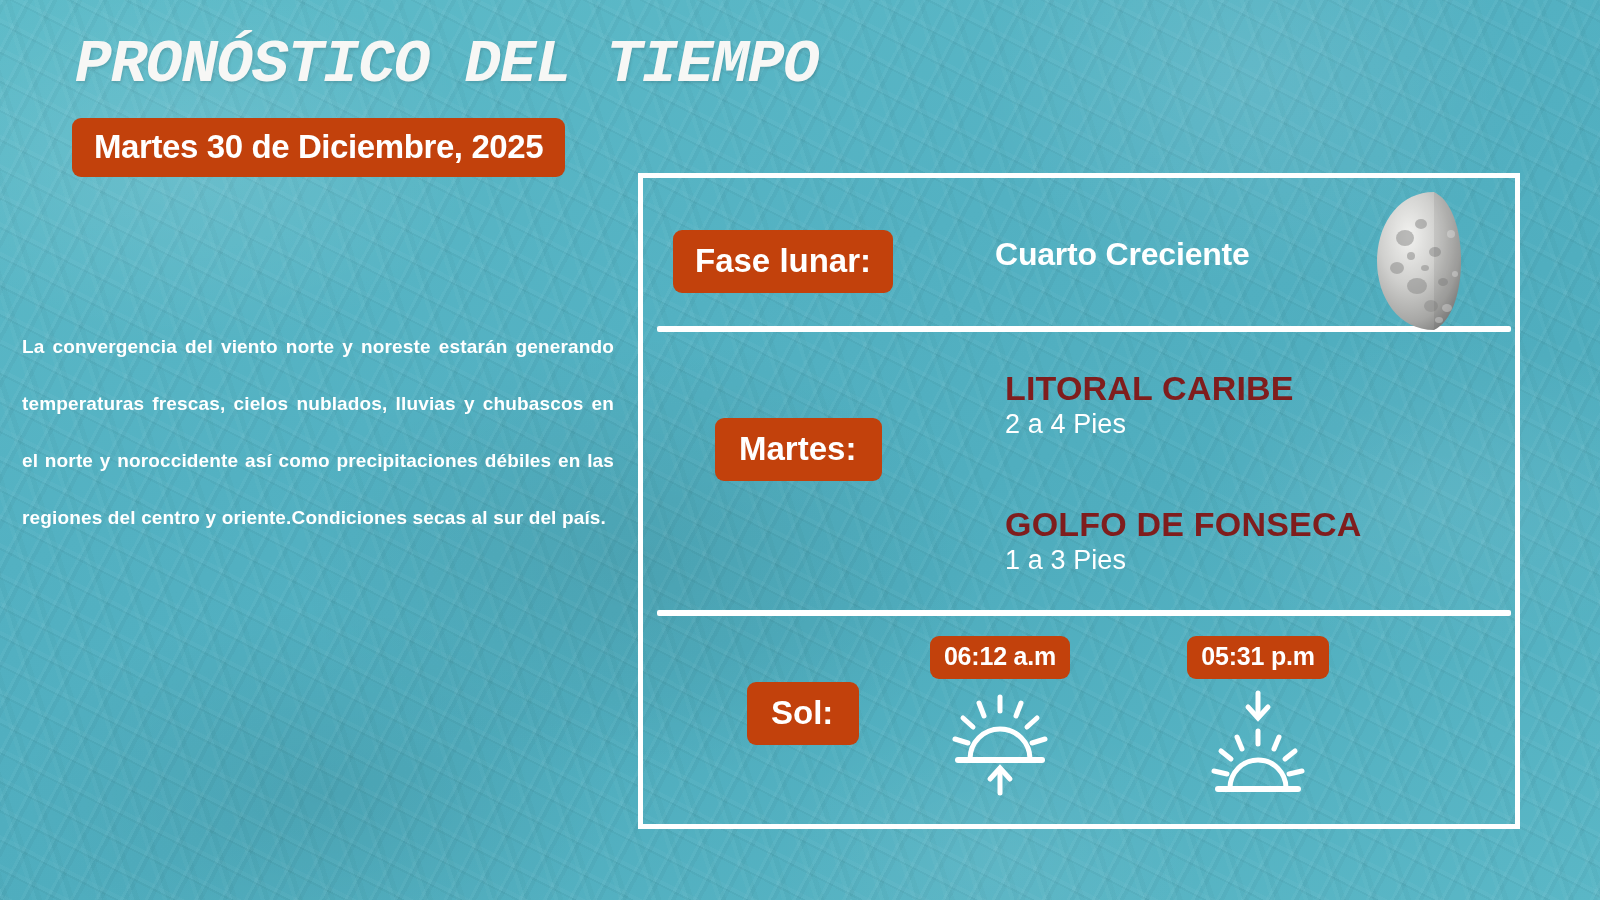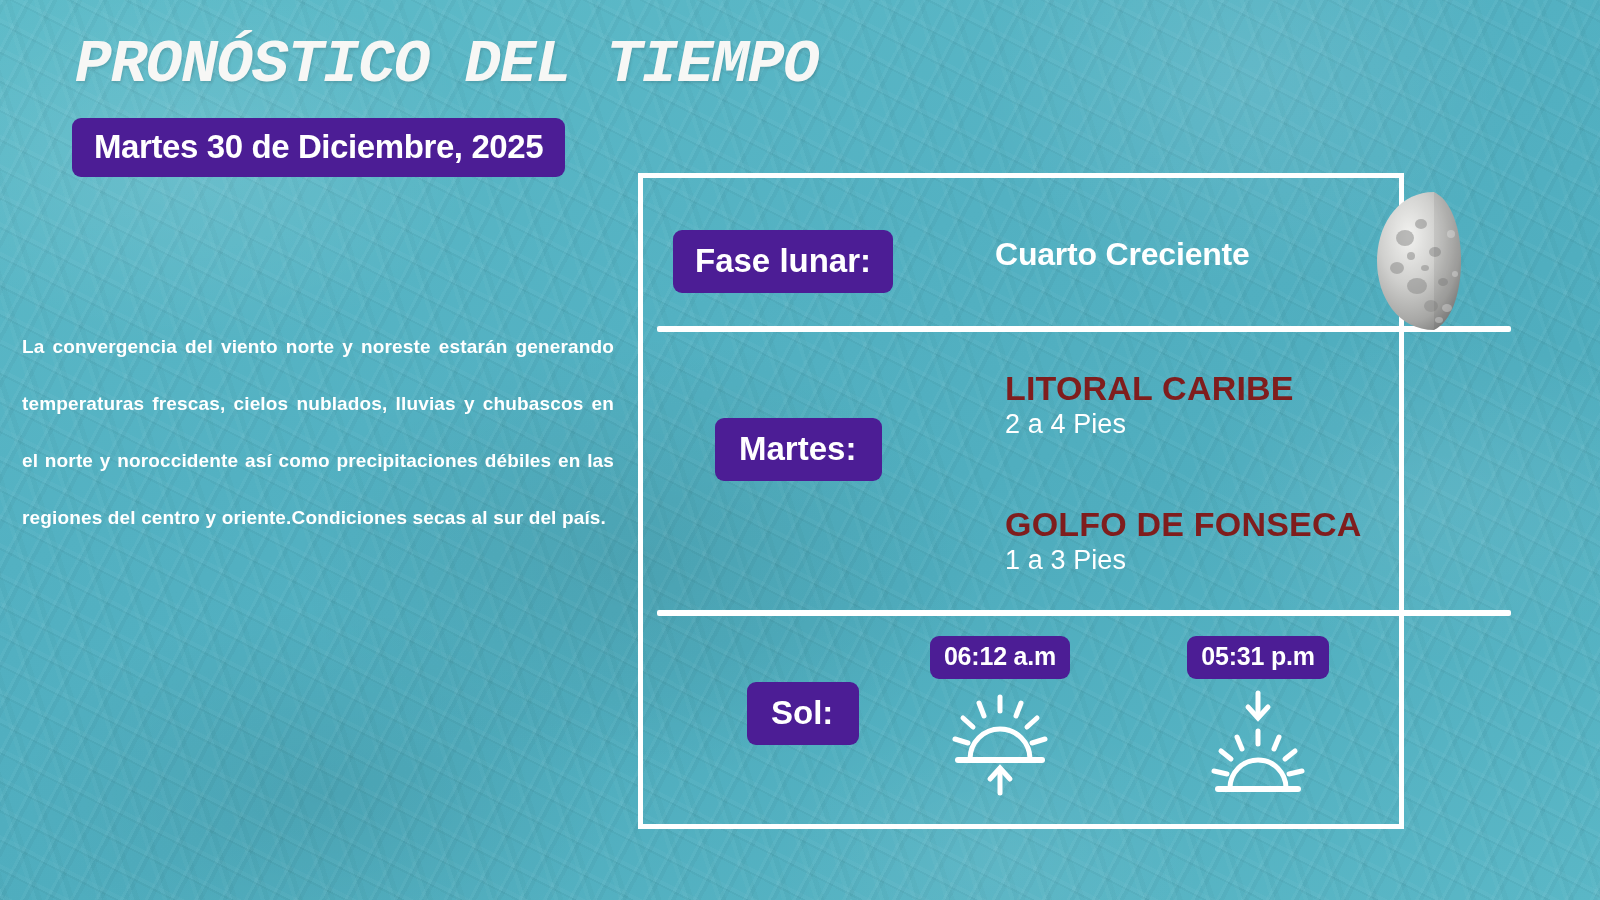--- a/index.html
+++ b/index.html
@@ -24,21 +24,21 @@
       repeating-linear-gradient(118deg, rgba(255,255,255,.035) 0 3px, rgba(0,0,0,.028) 3px 7px, rgba(255,255,255,0) 7px 22px),
       repeating-linear-gradient(27deg,  rgba(0,0,0,.030) 0 2px,  rgba(255,255,255,.030) 2px 6px, rgba(255,255,255,0) 6px 26px),
       repeating-linear-gradient(72deg,  rgba(255,255,255,.022) 0 4px, rgba(0,0,0,.020) 4px 9px, rgba(255,255,255,0) 9px 31px),
       linear-gradient(160deg,#5fbcc9 0%, #53b1c2 38%, #4fadbe 62%, #5ab7c6 100%);
     pointer-events:none;
   }
 
   
   .badge{
     display:inline-block;
-    background:#4c1d95;
+    background:#c2410c;
     color:#ffffff;
     border-radius:9px;
     font-weight:bold;
     line-height:1;
     white-space:nowrap;
   }
   .wrap{ position:absolute; inset:0; }
 
   
   #page-title{
@@ -61,21 +61,21 @@
   }
   #comment-body{
     position:absolute; left:22px; top:318px; width:592px;
     color:#ffffff; font-size:19px; font-weight:bold;
     line-height:57px; text-align:justify; letter-spacing:.15px;
   }
 
   
   #info-panel{
     position:absolute; left:638px; top:173px;
-    width:766px; height:656px;
+    width:882px; height:656px;
     border:5px solid #ffffff;
   }
   .divider{
     position:absolute; left:14px; width:854px; height:6px;
     background:#ffffff; border-radius:2px;
   }
   #divider-1{ top:148px; }
   #divider-2{ top:432px; }
 
   

